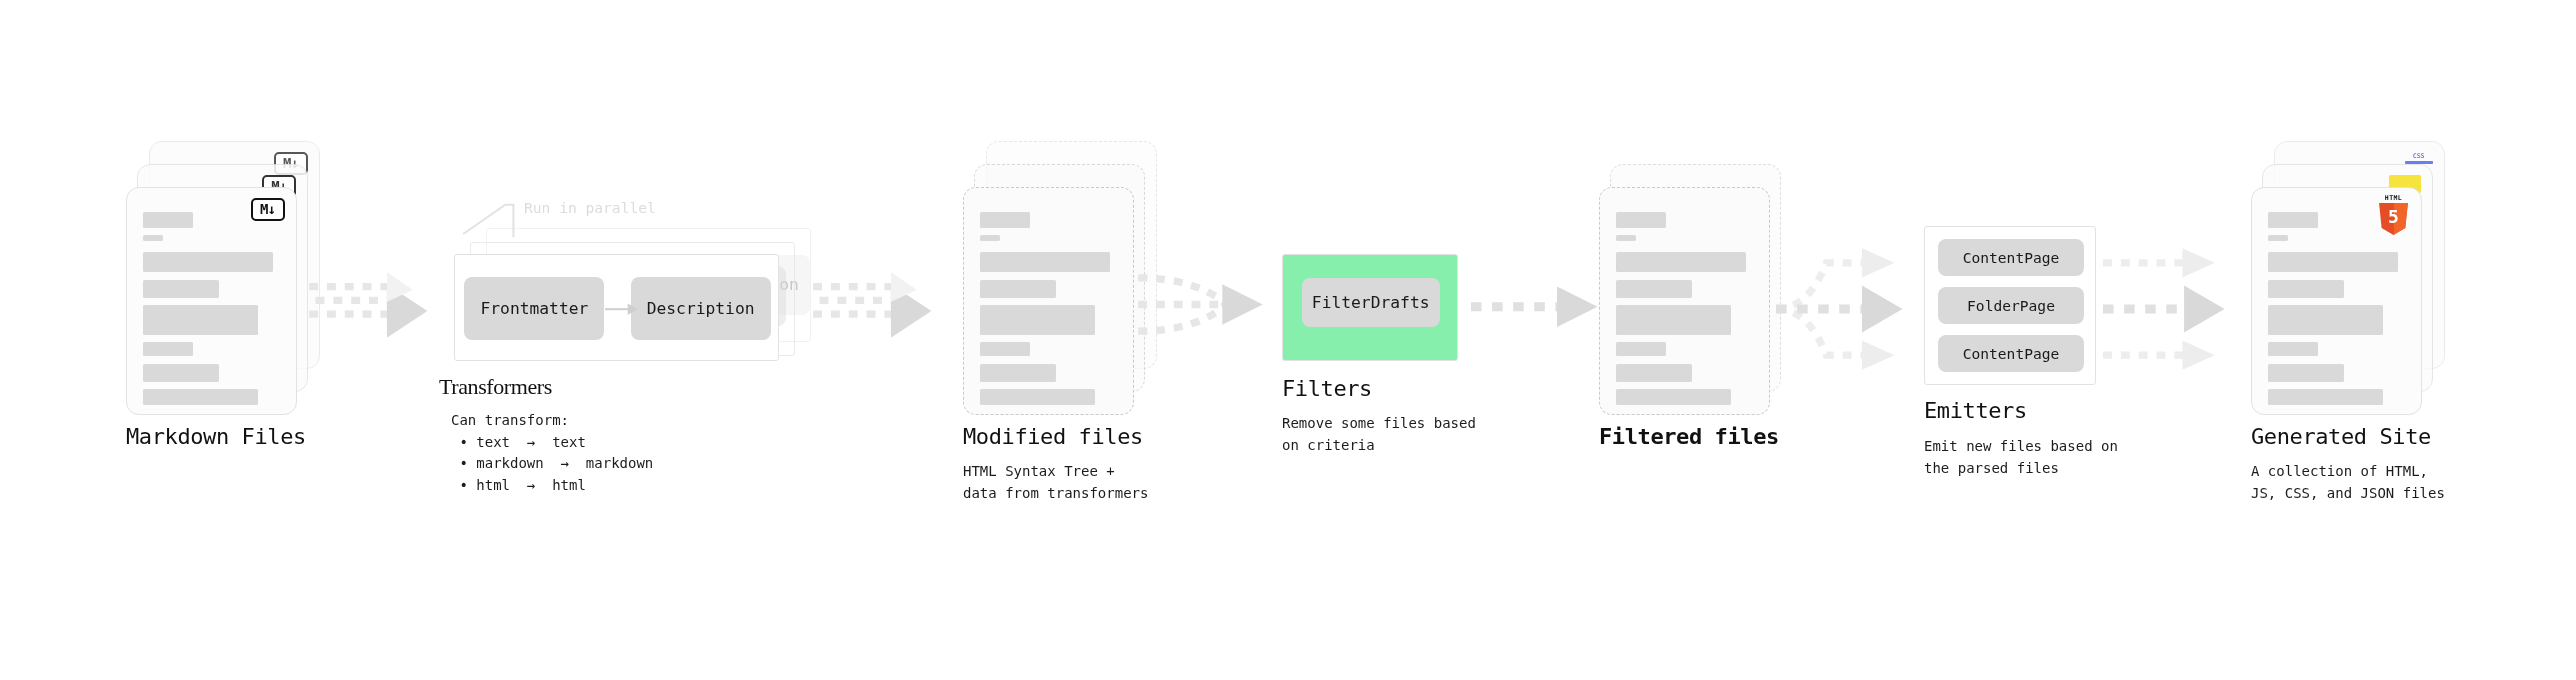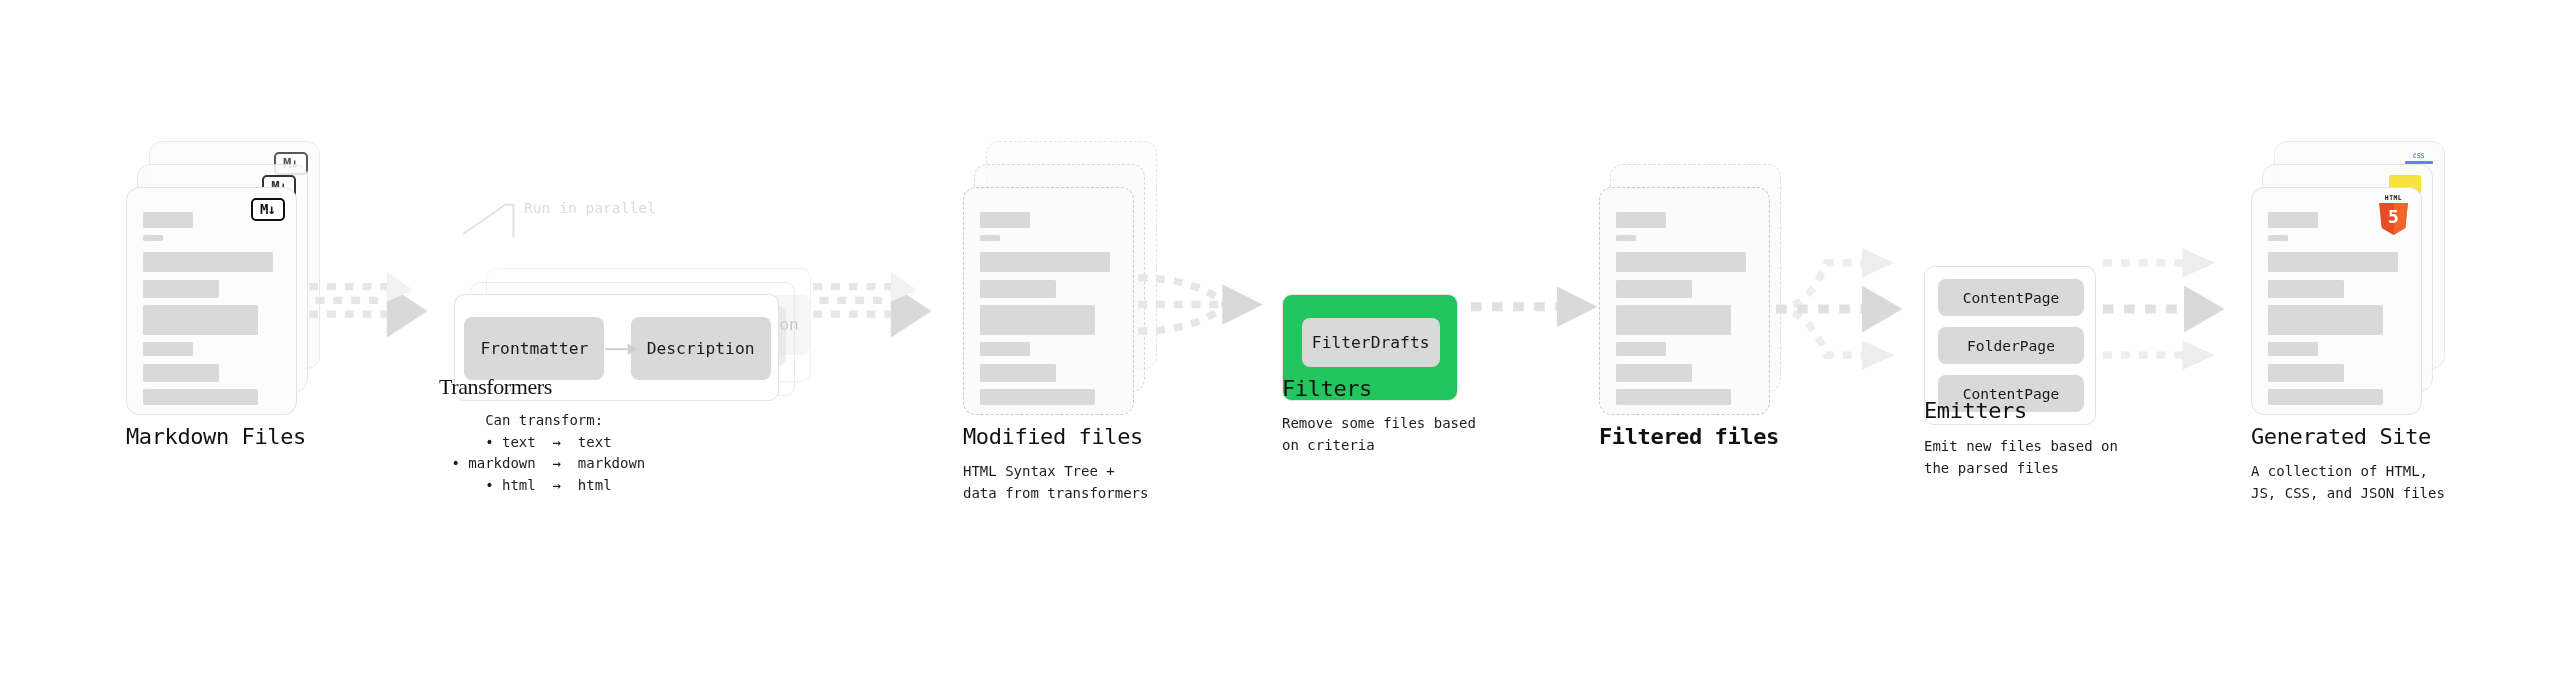--- a/index.html
+++ b/index.html
@@ -65,23 +65,22 @@
   }
   .css-badge { width: 28px; height: 14.6px; position: relative; }
   .css-badge .t { font-size: 6.5px; font-weight: 700; color: #264de4; text-align: center; line-height: 9px; }
   .css-badge .u { height: 3.3px; background: #264de4; border-radius: 0.8px; }
   .js-badge { width: 32.5px; height: 18px; background: #f7df1e; border-radius: 1.6px; }
 
   
   .group {
     position: absolute;
     border: 1.6px solid #e2e2e2;
-    border-radius: 10px;
+    border-radius: 3px;
     background: transparent;
-    margin-top: 40px;
   }
   .pill {
     position: absolute;
     background: #d9d9d9;
     border-radius: 8.1px;
     color: #1a1a1a;
     font-size: 16.3px;
     display: flex; align-items: center; justify-content: center;
     white-space: nowrap;
   }
@@ -188,21 +187,21 @@
     <div class="group" style="left:14.6px; top:59px; width:325px; height:107px; background:#fff;">
       <div class="pill" style="left:9.8px; top:22px; width:140px; height:63px;">Frontmatter</div>
       <div class="pill" style="left:176px; top:22px; width:140px; height:63px;">Description</div>
       <svg style="left:150px; top:46px;" width="32.5" height="18" viewBox="0 0 40 22">
         <line x1="0" y1="10" x2="30" y2="10" stroke="#cfcfcf" stroke-width="2.5"></line>
         <polygon points="28,3 40,10 28,17" fill="#cfcfcf"></polygon>
       </svg>
     </div>
 
     <div class="title" style="left:0px; top:179px;font-family:Liberation Serif, serif;">Transformers</div>
-    <div class="caption" style="left:4px; top:215px;text-align:center;">Can transform:
+    <div class="caption" style="left:12px; top:215px;">Can transform:
  • text  →  text
  • markdown  →  markdown
  • html  →  html</div>
   </div>
 
   <svg style="left:813px; top:268px;" width="146" height="81" viewBox="0 0 180 100">
     <g stroke="#e6e6e6" stroke-width="9" stroke-dasharray="11 11" fill="none">
       <line x1="0" y1="23" x2="100" y2="23"></line>
       <line x1="8" y1="40" x2="104" y2="40"></line>
       <line x1="0" y1="57" x2="108" y2="57"></line>
@@ -236,21 +235,21 @@
   <svg style="left:1138px; top:260px;" width="154" height="89" viewBox="0 0 190 110">
     <g stroke="#e6e6e6" stroke-width="9" stroke-dasharray="11 11" fill="none">
       <path d="M 0 22 Q 70 22 110 55"></path>
       <line x1="0" y1="55" x2="110" y2="55"></line>
       <path d="M 0 88 Q 70 88 110 55"></path>
     </g>
     <polygon points="104,30 154,55 104,80" fill="#d9d9d9"></polygon>
   </svg>
 
   <div class="node" style="left:1282px; top:254px;">
-    <div class="group" style="left:0; top:0; width:176px; height:107px; background:#22c55e;">
+    <div class="group" style="left:0; top:0; width:176px; height:107px; background:#86efac;">
       <div class="pill" style="left:18.7px; top:23px; width:138px; height:49px;">FilterDrafts</div>
     </div>
     <div class="title" style="left:0px; top:122px;">Filters</div>
     <div class="caption" style="left:0px; top:159px;">Remove some files based
 on criteria</div>
   </div>
 
   <svg style="left:1471px; top:284px;" width="146" height="65" viewBox="0 0 180 80">
     <line x1="0" y1="28" x2="112" y2="28" stroke="#e0e0e0" stroke-width="11" stroke-dasharray="13 13"></line>
     <polygon points="106,3 156,28 106,53" fill="#d9d9d9"></polygon>

